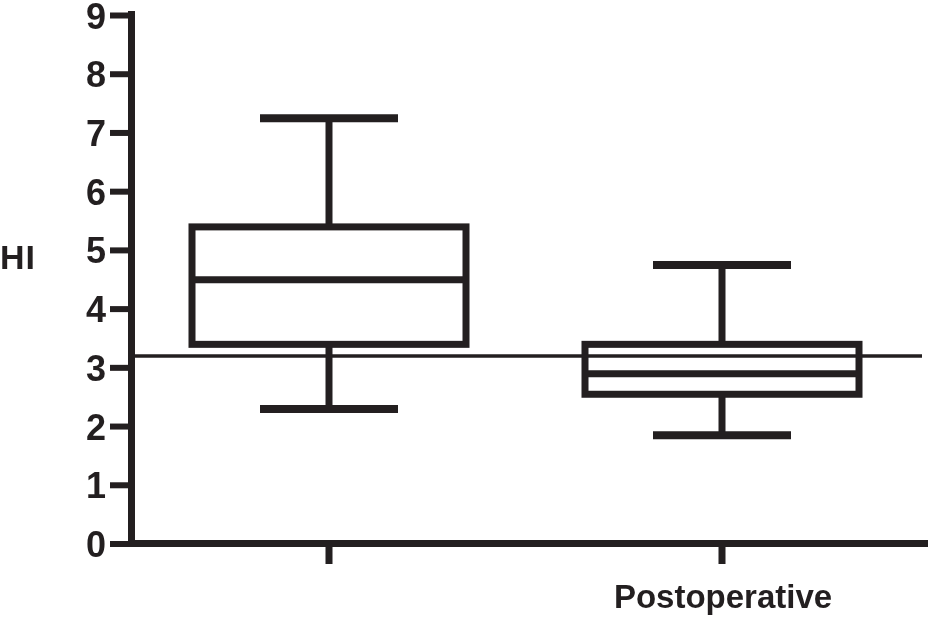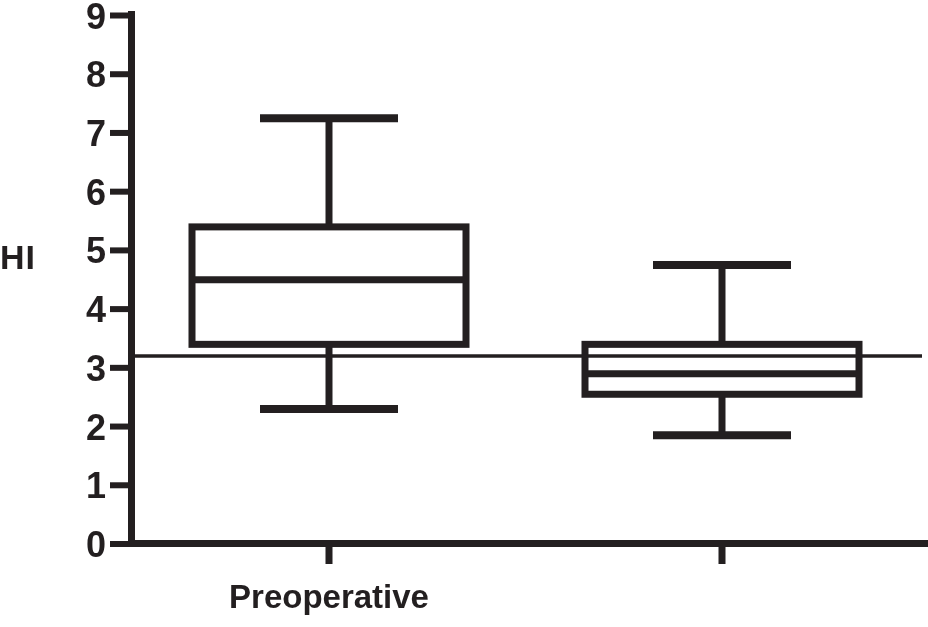--- a/index.html
+++ b/index.html
@@ -81,15 +81,15 @@
       <line x1="722" y1="394.2583333333333" x2="722" y2="435.3638888888889" stroke="#231f20" stroke-width="7"></line>
       <line x1="653" y1="265.06944444444446" x2="791" y2="265.06944444444446" stroke="#231f20" stroke-width="8"></line>
       <line x1="653" y1="435.3638888888889" x2="791" y2="435.3638888888889" stroke="#231f20" stroke-width="8"></line>
       <rect x="585" y="344.34444444444443" width="274" height="49.91388888888889" fill="#ffffff" stroke="#231f20" stroke-width="7"></rect>
       <line x1="585" y1="373.7055555555556" x2="859" y2="373.7055555555556" stroke="#231f20" stroke-width="7"></line>
       <line x1="131" y1="356.08888888888885" x2="922" y2="356.08888888888885" stroke="#231f20" stroke-width="3.5"></line>
     </svg>
 
   <div class="y-axis-title">HI</div>
 
-  <div class="cat-label cat-0">Preoperative</div>
 
+  <div class="cat-label cat-1">Postoperative</div>
 </div>
 
 </body></html>

